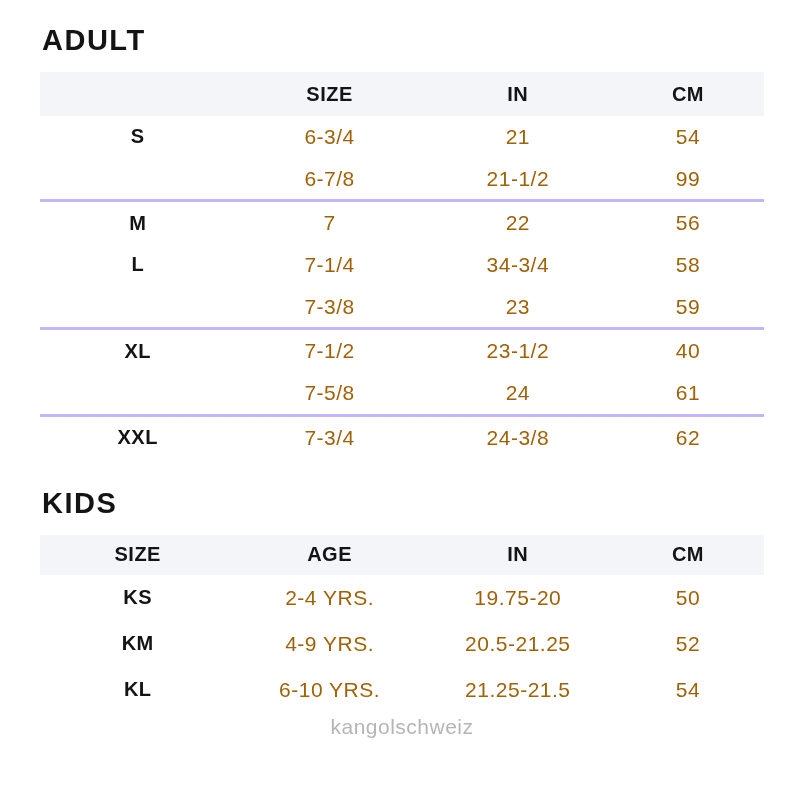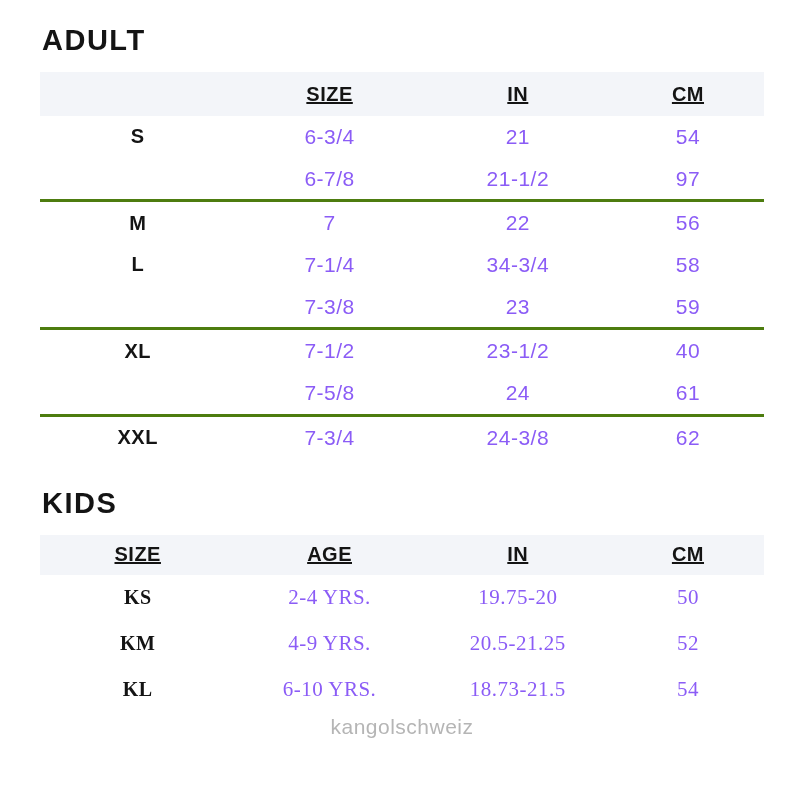--- a/index.html
+++ b/index.html
@@ -42,43 +42,42 @@
   thead th {
     background: #f3f5f9;
     height: 44px;
     font-size: 20px;
     font-weight: 800;
     letter-spacing: 0.5px;
     color: #141414;
     text-align: center;
     vertical-align: middle;
     padding: 0;
-    text-decoration: underline;
   }
   tbody td {
     height: 41.7px;
     text-align: center;
     vertical-align: middle;
     font-size: 21px;
     font-weight: 300;
-    color: #8b5cf6;
+    color: #a16207;
     padding: 0;
     letter-spacing: 0.5px;
   }
   td.lbl {
     font-weight: 800;
     font-size: 20px;
     color: #141414;
     letter-spacing: 0.5px;
   }
   tr.group-end td {
-    border-bottom: 3px solid #4d7c0f;
+    border-bottom: 3px solid #c4b5fd;
   }
   .kids-table thead th { height: 40px; }
-  .kids-table tbody td { height: 46px; font-family: Liberation Serif, serif; }
+  .kids-table tbody td { height: 46px; }
   .watermark {
     text-align: center;
     color: #b5b5b5;
     font-size: 21px;
     margin-top: 2px;
     letter-spacing: 0.5px;
   }
 </style>
 </head>
 <body>
@@ -106,21 +105,21 @@
       <tr>
         <td class="lbl">S</td>
         <td>6-3/4</td>
         <td>21</td>
         <td>54</td>
       </tr>
       <tr class="group-end">
         <td class="lbl"></td>
         <td>6-7/8</td>
         <td>21-1/2</td>
-        <td>97</td>
+        <td>99</td>
       </tr>
       <tr>
         <td class="lbl">M</td>
         <td>7</td>
         <td>22</td>
         <td>56</td>
       </tr>
       <tr>
         <td class="lbl">L</td>
         <td>7-1/4</td>
@@ -180,21 +179,21 @@
       </tr>
       <tr>
         <td class="lbl">KM</td>
         <td>4-9 YRS.</td>
         <td>20.5-21.25</td>
         <td>52</td>
       </tr>
       <tr>
         <td class="lbl">KL</td>
         <td>6-10 YRS.</td>
-        <td>18.73-21.5</td>
+        <td>21.25-21.5</td>
         <td>54</td>
       </tr>
     </tbody>
   </table>
 
   <div class="watermark">kangolschweiz</div>
 
 </div>
 
 </body></html>

